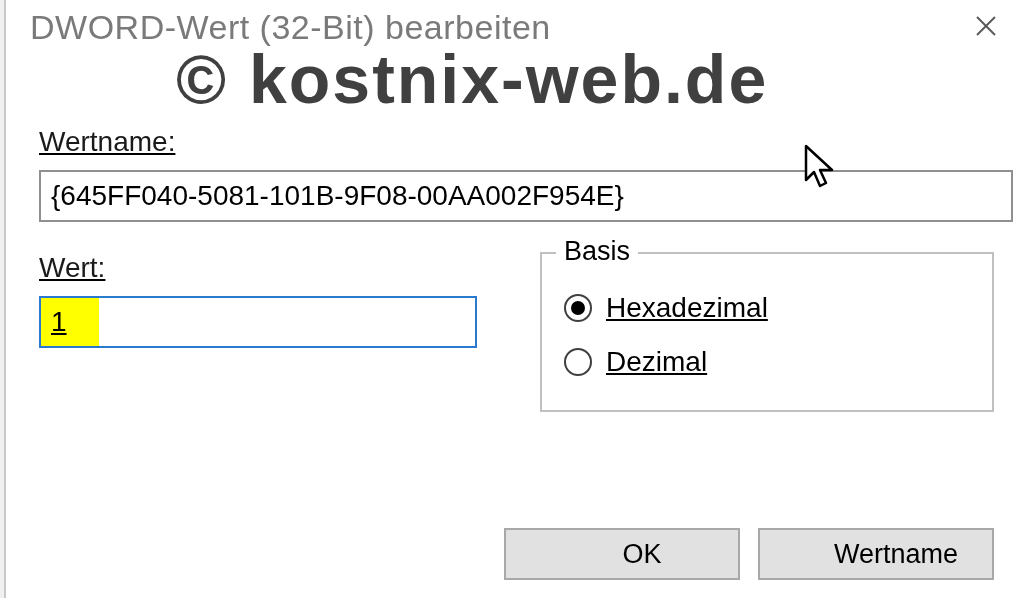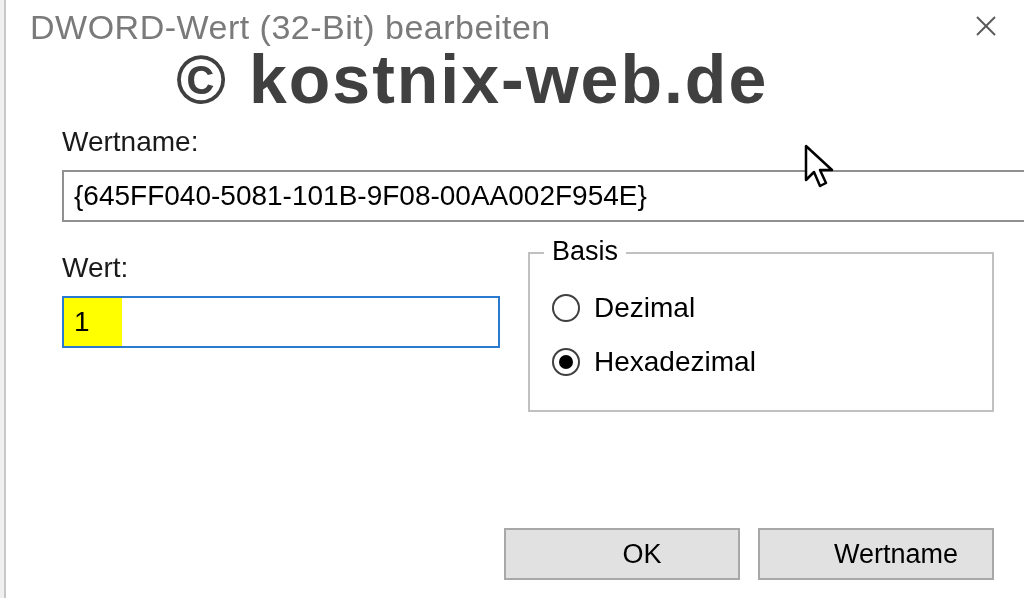--- a/index.html
+++ b/index.html
@@ -55,22 +55,23 @@
       left: 170px;
       font-size: 68px;
       font-weight: 700;
       color: #404040;
       letter-spacing: 2px;
       pointer-events: none;
       user-select: none;
       white-space: nowrap;
     }
     .content {
-      padding: 70px 30px 0 56px;
-      position: relative;
+      padding: 70px 30px 0 33px;
+      position: relative;
+      text-decoration: underline;
     }
     .field-label {
       font-size: 28px;
       color: #1a1a1a;
       margin-bottom: 12px;
       font-weight: 400;
     }
     .name-input {
       width: 974px;
       height: 52px;
@@ -118,20 +119,21 @@
       width: 100%;
       font-family: inherit;
       color: #000;
     }
     .fieldset {
       position: relative;
       border: 2px solid #c0c0c0;
       width: 490px;
       padding: 30px 22px 26px 22px;
       margin-top: 0;
+      margin-left: 35px;
     }
     .legend {
       position: absolute;
       top: -18px;
       left: 14px;
       background: #fff;
       padding: 0 8px;
       font-size: 27px;
       color: #000;
     }
@@ -223,26 +225,26 @@
         <div class="field-label">Wert:</div>
         <div class="value-input-wrap">
           <div class="value-highlight"></div>
           <input class="value-input" type="text" value="1" style="">
         </div>
       </div>
 
       <div class="fieldset">
         <div class="legend">Basis</div>
         <div class="radio-row">
+          <div class="radio checked"></div>
+          <div class="radio-label">Hexadezimal</div>
+        </div>
+        <div class="radio-row">
           <div class="radio"></div>
           <div class="radio-label">Dezimal</div>
-        </div>
-        <div class="radio-row">
-          <div class="radio checked"></div>
-          <div class="radio-label">Hexadezimal</div>
         </div>
       </div>
     </div>
 
   </div>
 
   <div class="buttons">
     <button class="btn">OK</button>
     <button class="btn">Wertname</button>
   </div>

